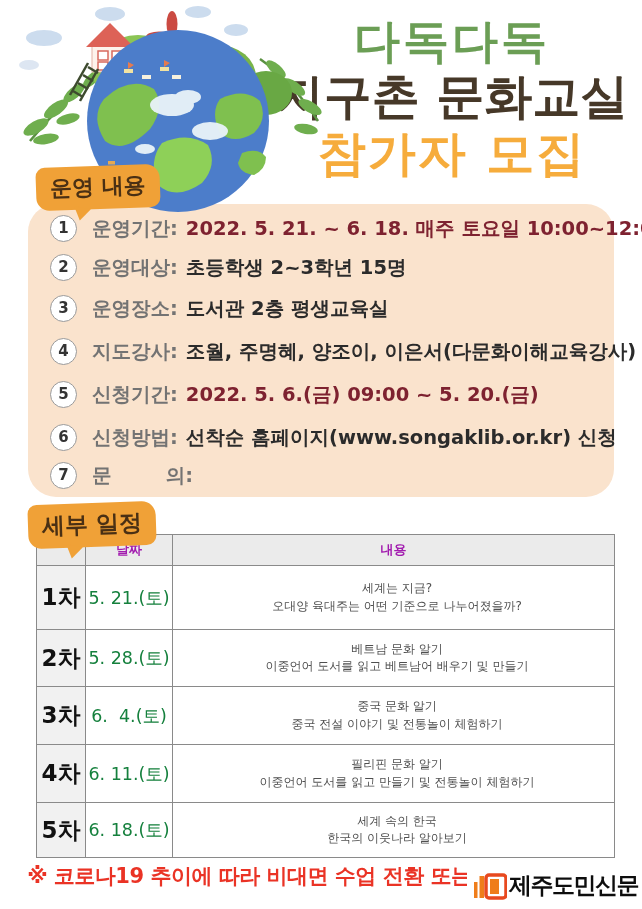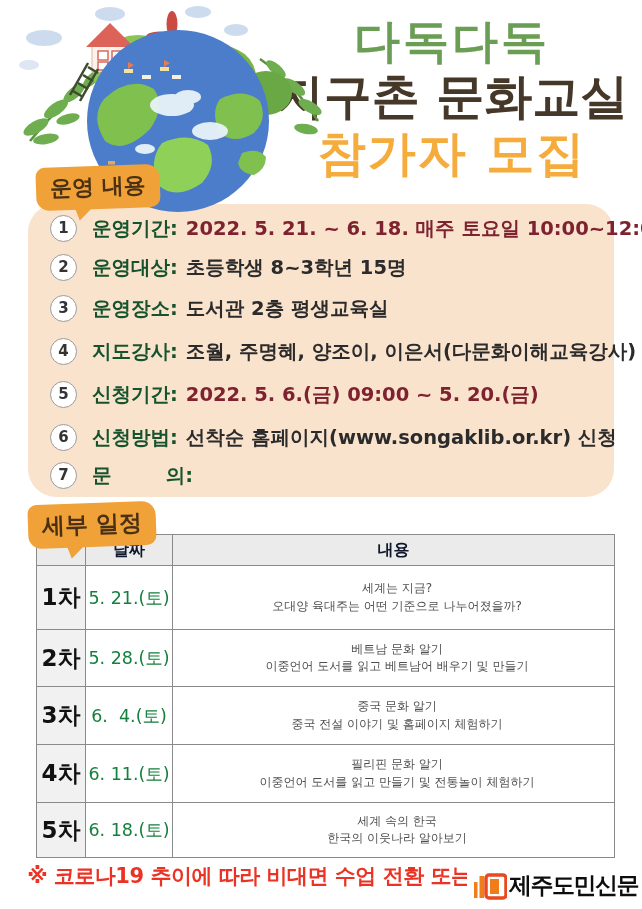--- a/index.html
+++ b/index.html
@@ -26,29 +26,29 @@
   .bubble-op   { left:36px; top:166px; font-size:22px; }
   .bubble-sched{ left:28px; top:503px; font-size:23px; }
 
   
   .info-box { position:absolute; left:28px; top:204px; width:586px; height:293px;
               background:#fae3cd; border-radius:28px; z-index:1; }
   .info-row { position:absolute; left:22px; right:8px; height:30px; display:flex; align-items:center; }
   .num-circle { width:27px; height:27px; border-radius:50%; background:#ffffff; border:1.5px solid #9a9a9a;
                 display:flex; align-items:center; justify-content:center;
                 font-size:15px; font-weight:bold; color:#333; margin-right:15px; flex:0 0 auto; }
-  .info-label { font-size:19.5px; font-weight:bold; color:#14532d; white-space:pre; margin-right:8px; }
+  .info-label { font-size:19.5px; font-weight:bold; color:#737373; white-space:pre; margin-right:8px; }
   .info-value { font-size:19.5px; font-weight:bold; color:#2b2b2b; white-space:pre; }
   .info-value.red { color:#7e2230; }
 
   
   .schedule-table { position:absolute; left:36px; top:534px; z-index:2;
                     border-collapse:collapse; table-layout:fixed; width:579px; }
   .schedule-table th, .schedule-table td { border:1.5px solid #8a8a8a; }
-  .schedule-table th { height:31px; background:#ebebeb; font-size:16px; font-weight:bold; color:#0f172a; }
+  .schedule-table th { height:31px; background:#ebebeb; font-size:13px; font-weight:bold; color:#a21caf; }
   .col-session { width:49px; }
   .col-date { width:87px; }
   .cell-session { background:#f1f1f1; text-align:center; font-size:23px; font-weight:bold; color:#111; }
   .cell-date { text-align:center; font-size:17.5px; color:#15803d; white-space:pre; }
   .cell-content { padding:6px 6px 6px 13px; font-size:12px; color:#4f4f4f; line-height:1.42;text-align:center; }
 
   
   .warning { position:absolute; left:0; top:862px; width:642px; text-align:center;
              font-size:21px; font-weight:900; color:#ea3325; letter-spacing:-0.5px; z-index:4; }
   .press-logo { position:absolute; right:0px; top:866px; display:flex; align-items:center;
@@ -189,21 +189,21 @@
 
   <div class="info-box">
     <div class="info-row" style="top:9px">
       <span class="num-circle">1</span>
       <span class="info-label">운영기간:</span>
       <span class="info-value red">2022. 5. 21. ~ 6. 18. 매주 토요일 10:00~12:00</span>
     </div>
     <div class="info-row" style="top:48px">
       <span class="num-circle">2</span>
       <span class="info-label">운영대상:</span>
-      <span class="info-value">초등학생 8~3학년 15명</span>
+      <span class="info-value">초등학생 2~3학년 15명</span>
     </div>
     <div class="info-row" style="top:89px">
       <span class="num-circle">3</span>
       <span class="info-label">운영장소:</span>
       <span class="info-value">도서관 2층 평생교육실</span>
     </div>
     <div class="info-row" style="top:132px">
       <span class="num-circle">4</span>
       <span class="info-label">지도강사:</span>
       <span class="info-value">조월, 주명혜, 양조이, 이은서(다문화이해교육강사)</span>
@@ -252,21 +252,21 @@
       <td class="cell-content">
         <div>베트남 문화 알기</div>
         <div>이중언어 도서를 읽고 베트남어 배우기 및 만들기</div>
       </td>
     </tr>
     <tr style="height:58px">
       <td class="cell-session">3차</td>
       <td class="cell-date">6.  4.(토)</td>
       <td class="cell-content">
         <div>중국 문화 알기</div>
-        <div>중국 전설 이야기 및 홈페이지 체험하기</div>
+        <div>중국 전설 이야기 및 전통놀이 체험하기</div>
       </td>
     </tr>
     <tr style="height:58px">
       <td class="cell-session">4차</td>
       <td class="cell-date">6. 11.(토)</td>
       <td class="cell-content">
         <div>필리핀 문화 알기</div>
         <div>이중언어 도서를 읽고 만들기 및 전통놀이 체험하기</div>
       </td>
     </tr>

